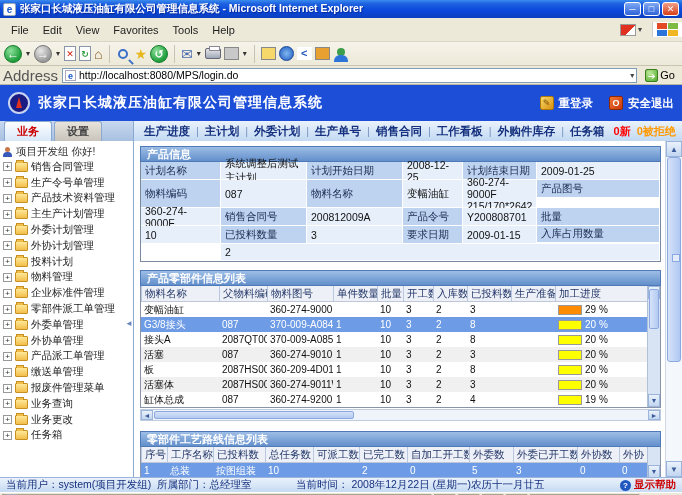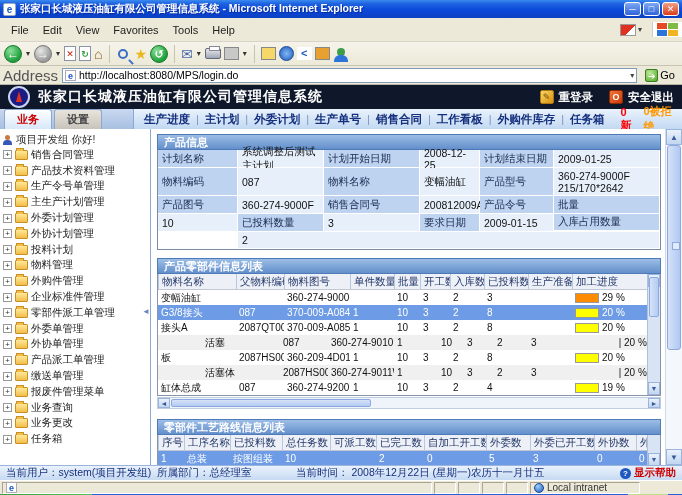--- a/index.html
+++ b/index.html
@@ -44,44 +44,44 @@
   .addrbar{height:19px;background:#ECE9D8;border-bottom:1px solid #B8B4A4;display:flex;align-items:center;padding:0 3px;gap:4px;}
   .addr-label{color:#555;font-size:15px;}
   .addr-field{flex:1;height:15px;background:#fff;border:1px solid #7F9DB9;display:flex;align-items:center;padding:0 2px;gap:3px;}
   .addr-field input{border:none;outline:none;flex:1;font-size:10.5px;font-family:"Liberation Sans","DejaVu Sans",sans-serif;color:#000;background:transparent;}
   .e-ic{width:11px;height:11px;background:#fff;border:1px solid #aab;color:#1A56C8;font-weight:bold;font-size:9px;line-height:10px;text-align:center;}
   .acaret{font-size:8px;color:#444;}
   .gobtn{display:flex;align-items:center;gap:2px;padding:0 4px;height:16px;}
   .goarrow{width:13px;height:13px;background:radial-gradient(circle at 35% 30%,#BFEA9A,#4FA82A);border:1px solid #3A7E1E;border-radius:2px;color:#fff;font-size:9px;line-height:12px;text-align:center;font-weight:bold;}
 
   
-  .appheader{height:24px;background:#0f172a;display:flex;align-items:center;padding:0 8px;color:#fff;}
+  .appheader{height:36px;background:#1d4ed8;display:flex;align-items:center;padding:0 8px;color:#fff;}
   .logo{width:22px;height:22px;border-radius:50%;border:2px solid #C8D4F0;position:relative;margin-right:8px;background:#1A1C83;}
   .logo::after{content:"";position:absolute;left:6px;top:3px;width:0;height:0;border-left:3px solid transparent;border-right:3px solid transparent;border-bottom:11px solid #E03020;}
   .apptitle{flex:1;font-size:14px;font-weight:bold;letter-spacing:1px;}
   .hbtn{display:flex;align-items:center;gap:5px;margin-left:16px;font-size:11.5px;font-weight:bold;color:#fff;}
   .hic{width:14px;height:14px;border-radius:2px;text-align:center;line-height:13px;font-size:9px;color:#fff;font-weight:bold;}
   .hic.key{background:linear-gradient(135deg,#F8D868,#D89010);border:1px solid #B07808;color:#7A4A00;}
   .hic.off{background:linear-gradient(135deg,#F07838,#C83808);border:1px solid #902800;}
 
   
   .tabnav{height:20px;display:flex;}
   .tabzone{width:134px;background:linear-gradient(180deg,#C8D8F0,#A8C0E0);display:flex;align-items:flex-end;padding-left:4px;gap:2px;border-right:1px solid #8AA8D0;}
   .tab{padding:2px 12px;border:1px solid #8AA8D0;border-bottom:none;border-radius:3px 3px 0 0;font-weight:bold;font-size:11px;}
   .tab.active{background:linear-gradient(180deg,#FDFEFF,#D8E8F8);color:#CC0000;}
   .tab.inactive{background:linear-gradient(180deg,#E8E4DC,#C8C4BC);color:#444;}
   .navzone{flex:1;background:linear-gradient(180deg,#EAF2FC,#C2D9F2);display:flex;align-items:center;padding-left:10px;}
   .navlink{color:#15307E;font-weight:bold;font-size:11.5px;white-space:nowrap;}
   .navsep{color:#7A94C0;margin:0 6px;}
-  .badge-new{color:#FF0000;font-weight:bold;margin-left:16px;}
+  .badge-new{color:#FF0000;font-weight:bold;margin-left:9px;}
   .badge-rej{color:#FF9900;font-weight:bold;margin-left:6px;}
 
   
   .main{height:336px;display:flex;background:#fff;}
-  .sidebar{width:151px;border-right:1px solid #8AA8D0;background:#fff;padding:3px 0 0 3px;overflow:hidden;position:relative;}
+  .sidebar{width:134px;border-right:1px solid #8AA8D0;background:#fff;padding:3px 0 0 3px;overflow:hidden;position:relative;}
   .tuser{display:flex;align-items:center;gap:3px;height:15px;color:#333;font-size:10.5px;white-space:nowrap;}
   .usr{width:10px;height:10px;position:relative;}
   .usr::before{content:"";position:absolute;left:2px;top:0;width:5px;height:5px;border-radius:50%;background:#C87848;}
   .usr::after{content:"";position:absolute;left:0;top:5px;width:9px;height:5px;border-radius:4px 4px 0 0;background:#3858B8;}
   .ti{display:flex;align-items:center;gap:3px;height:15.8px;white-space:nowrap;font-size:10.5px;color:#222;}
   .exp{width:9px;height:9px;border:1px solid #999;background:#fff;font-size:8px;line-height:7px;text-align:center;color:#333;flex:none;}
   .exp::before{content:"+";}
   .fold{width:13px;height:10px;background:linear-gradient(180deg,#FFE898,#F2BE4A);border:1px solid #C89020;border-radius:1px;position:relative;flex:none;}
   .fold::before{content:"";position:absolute;top:-3px;left:0;width:6px;height:2px;background:#F2BE4A;border:1px solid #C89020;border-bottom:none;}
   .collapse-handle{position:absolute;right:0;top:178px;color:#6688C0;font-size:8px;}
@@ -99,21 +99,21 @@
 
   
   .ptwrap{margin-top:8px;}
   .ptbl{border:1px solid #8A94A8;border-top:none;position:relative;padding-right:13px;background:#fff;}
   .prow{display:grid;grid-template-columns:78px 48px 66px 44px 26px 30px 34px 44px 44px 1fr;align-items:center;}
   .phead{height:16px;background:#EDF0F6;border-bottom:1px solid #C0C8D8;color:#24386A;font-size:10.5px;}
   .phead>div{padding:1px 3px;border-left:1px solid #B8C8E0;height:100%;display:flex;align-items:center;white-space:nowrap;overflow:hidden;}
   .pr{height:15px;font-size:10px;color:#111;}
   .pr>div{padding:0 3px;white-space:nowrap;overflow:hidden;}
   .pr.even{background:#fff;}
-  .pr.odd{background:#F0F0F0;padding-left:44px;}
+  .pr.odd{background:#F0F0F0;}
   .pr.selected{background:#6D9BE5;color:#fff;}
   .pcell-prog{display:flex;align-items:center;gap:3px;}
   .bar{width:24px;height:10px;border:1px solid #999;display:inline-block;}
   .vscroll{position:absolute;right:0;top:0;bottom:0;width:13px;background:#D8E4F4;border-left:1px solid #B0C0D8;display:flex;flex-direction:column;justify-content:space-between;}
   .sarrow{height:13px;background:linear-gradient(180deg,#EAF2FC,#C2D6F0);border:1px solid #9AB4DC;color:#3A5A9A;font-size:7px;text-align:center;line-height:12px;}
   .vthumb{flex:none;height:40px;margin:0 1px;background:linear-gradient(90deg,#D6E2F8,#B4CBF2);border:1px solid #8CA8E0;border-radius:2px;}
   .hscroll{height:12px;margin-top:1px;background:#EFF3FA;border:1px solid #C0CCE0;display:flex;align-items:stretch;}
   .hscroll .sarrow{height:auto;width:12px;line-height:10px;}
   .hthumb{width:200px;margin:1px;background:linear-gradient(180deg,#D6E2F8,#B4CBF2);border:1px solid #8CA8E0;border-radius:2px;}
   .hspace{flex:1;}
@@ -306,30 +306,30 @@
         <span>项目开发组 你好!</span>
       </div>
     <div class="ti">
         <span class="exp"></span>
         <span class="fold"></span>
         <span>销售合同管理</span>
       </div>
     <div class="ti">
         <span class="exp"></span>
         <span class="fold"></span>
+        <span>生产令号单管理</span>
+      </div>
+    <div class="ti">
+        <span class="exp"></span>
+        <span class="fold"></span>
         <span>产品技术资料管理</span>
       </div>
     <div class="ti">
         <span class="exp"></span>
         <span class="fold"></span>
-        <span>生产令号单管理</span>
-      </div>
-    <div class="ti">
-        <span class="exp"></span>
-        <span class="fold"></span>
         <span>主生产计划管理</span>
       </div>
     <div class="ti">
         <span class="exp"></span>
         <span class="fold"></span>
         <span>外委计划管理</span>
       </div>
     <div class="ti">
         <span class="exp"></span>
         <span class="fold"></span>
@@ -337,25 +337,20 @@
       </div>
     <div class="ti">
         <span class="exp"></span>
         <span class="fold"></span>
         <span>投料计划</span>
       </div>
     <div class="ti">
         <span class="exp"></span>
         <span class="fold"></span>
         <span>物料管理</span>
-      </div>
-    <div class="ti">
-        <span class="exp"></span>
-        <span class="fold"></span>
-        <span>外购件管理</span>
       </div>
     <div class="ti">
         <span class="exp"></span>
         <span class="fold"></span>
         <span>企业标准件管理</span>
       </div>
     <div class="ti">
         <span class="exp"></span>
         <span class="fold"></span>
         <span>零部件派工单管理</span>
@@ -411,28 +406,28 @@
       <div class="ig val h18">系统调整后测试主计划</div>
       <div class="ig lab h18">计划开始日期</div>
       <div class="ig val h18">2008-12-25</div>
       <div class="ig lab h18">计划结束日期</div>
       <div class="ig val h18">2009-01-25</div>
 
       <div class="ig lab h28 r2">物料编码</div>
       <div class="ig val h28 r2">087</div>
       <div class="ig lab h28 r2">物料名称</div>
       <div class="ig val h28 r2">变幅油缸</div>
-      <div class="ig lab h28 r2">产品型号</div>
       <div class="ig val h28 r2 wrap2">360-274-9000F 215/170*2642</div>
 
       <div class="ig lab h18">产品图号</div>
       <div class="ig val h18">360-274-9000F</div>
       <div class="ig lab h18">销售合同号</div>
       <div class="ig val h18">200812009A</div>
       <div class="ig lab h18">产品令号</div>
+      <div class="ig val h18">Y200808701</div>
 
       <div class="ig lab h18 r2">批量</div>
       <div class="ig val h18 r2">10</div>
       <div class="ig lab h18 r2">已投料数量</div>
       <div class="ig val h18 r2">3</div>
       <div class="ig lab h18 r2">要求日期</div>
       <div class="ig val h18 r2">2009-01-15</div>
 
       <div class="ig lab h17">入库占用数量</div>
       <div class="ig val h17 span5">2</div>

